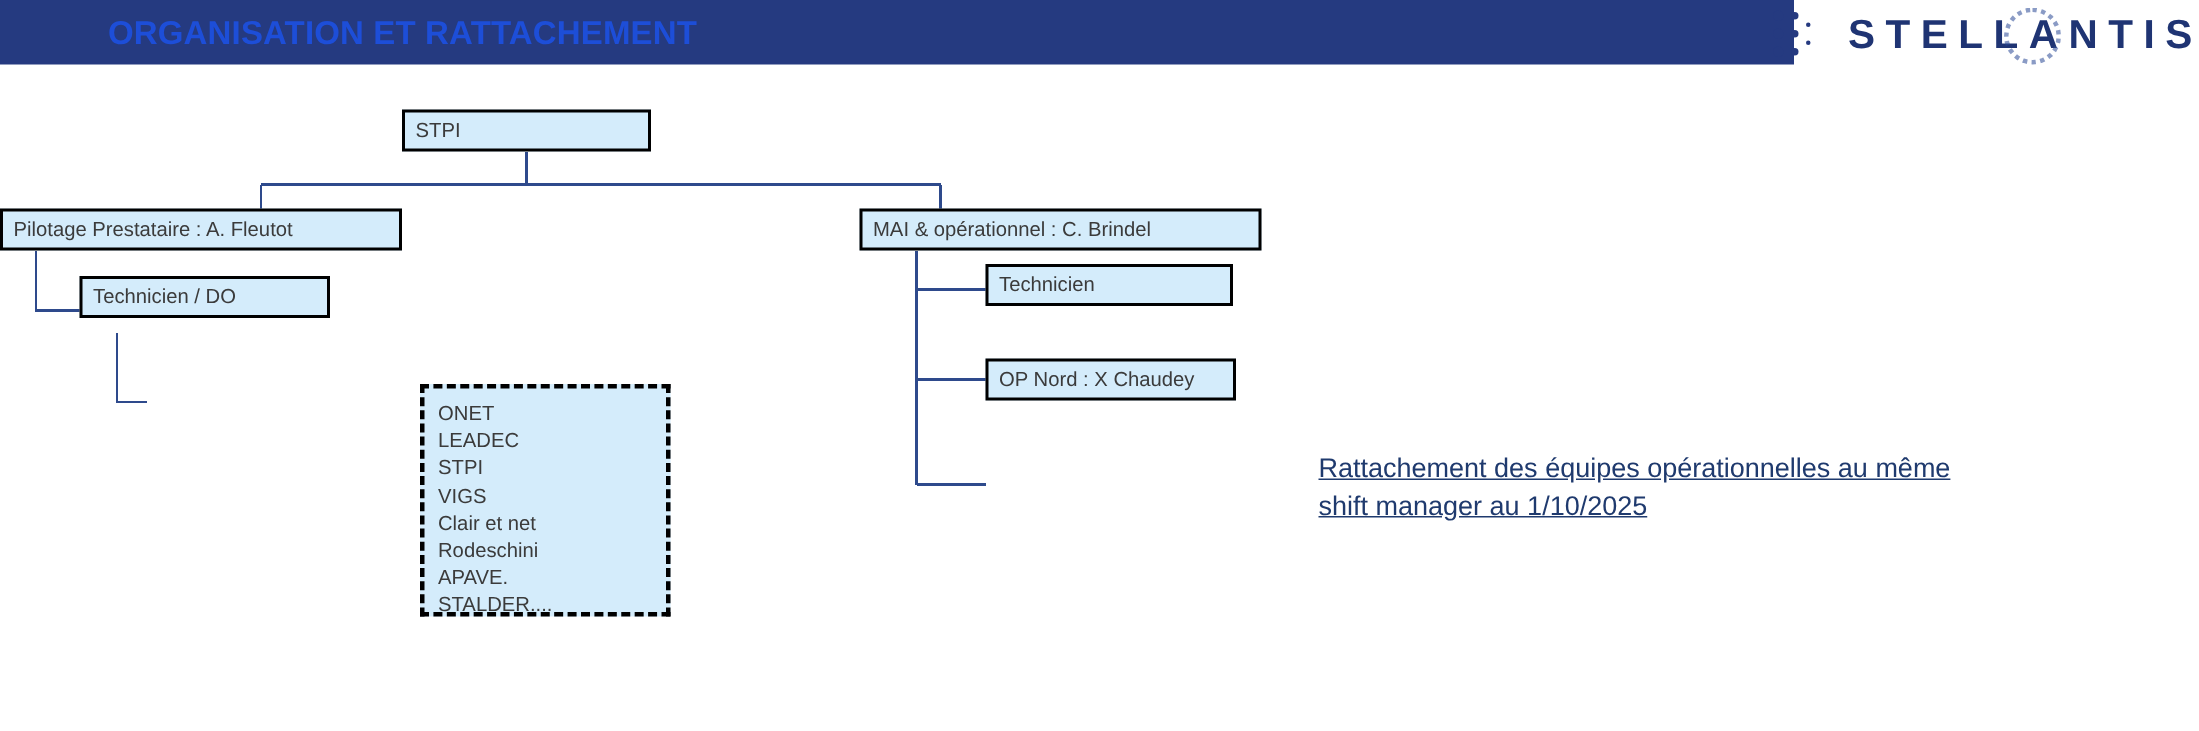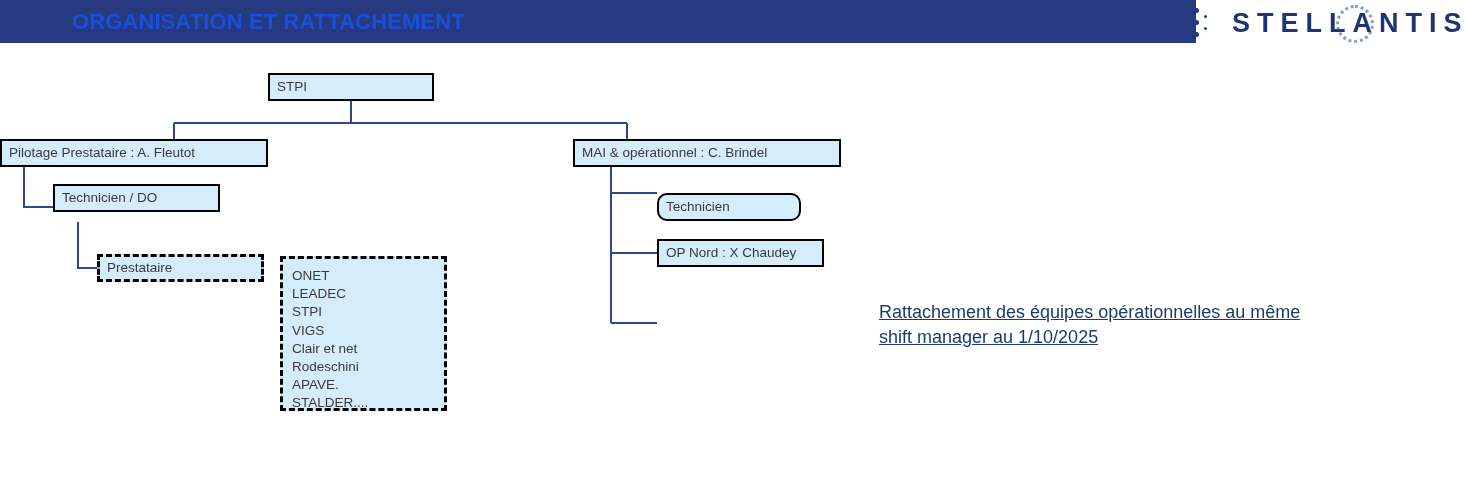--- a/index.html
+++ b/index.html
@@ -197,31 +197,30 @@
   </svg>
 
   <div class="node centered" style="left:268px; top:73px; width:166px; height:28px;">STPI</div>
 
   <div class="node centered" style="left:573px; top:139px; width:268px; height:28px;">MAI &amp; opérationnel : C. Brindel</div>
 
   <div class="node centered" style="left:0px; top:139px; width:268px; height:28px;">Pilotage Prestataire : A. Fleutot</div>
 
   <div class="node centered" style="left:53px; top:184px; width:167px; height:28px;">Technicien / DO</div>
 
-  <div class="node dashed centered" style="left:97px; top:254px; width:167px; height:28px;">Prestataire</div>
 
   <div class="node dashed list" style="left:280px; top:256px; width:167px; height:155px;">ONET
 LEADEC
 STPI
 VIGS
 Clair et net
 Rodeschini
 APAVE.
 STALDER....</div>
 
-  <div class="node centered" style="left:657px; top:193px; width:144px; height:28px;border-radius:10px;">Technicien</div>
+  <div class="node centered" style="left:657px; top:176px; width:165px; height:28px;">Technicien</div>
 
   <div class="node centered" style="left:657px; top:239px; width:167px; height:28px;text-align:center;">OP Nord : X Chaudey</div>
 
 
 </div>
 
 <div class="annotation">Rattachement des équipes opérationnelles au même shift manager  au 1/10/2025</div>
 
 </body></html>

